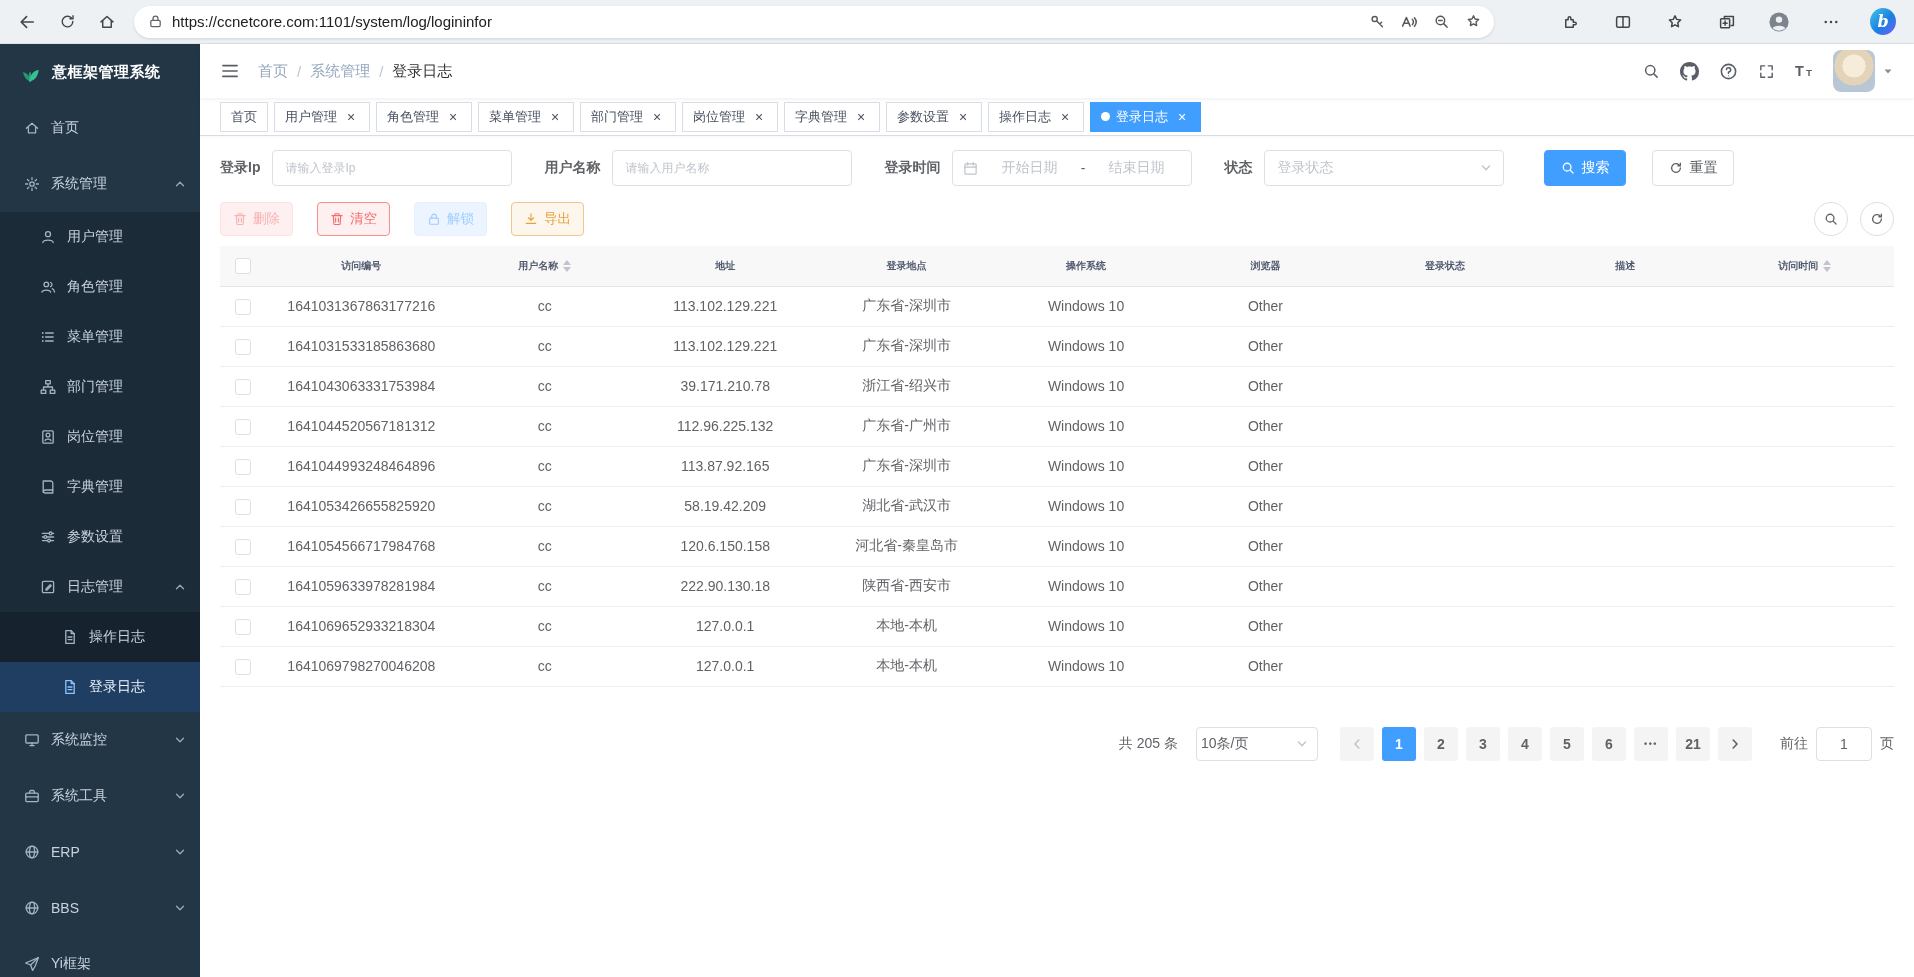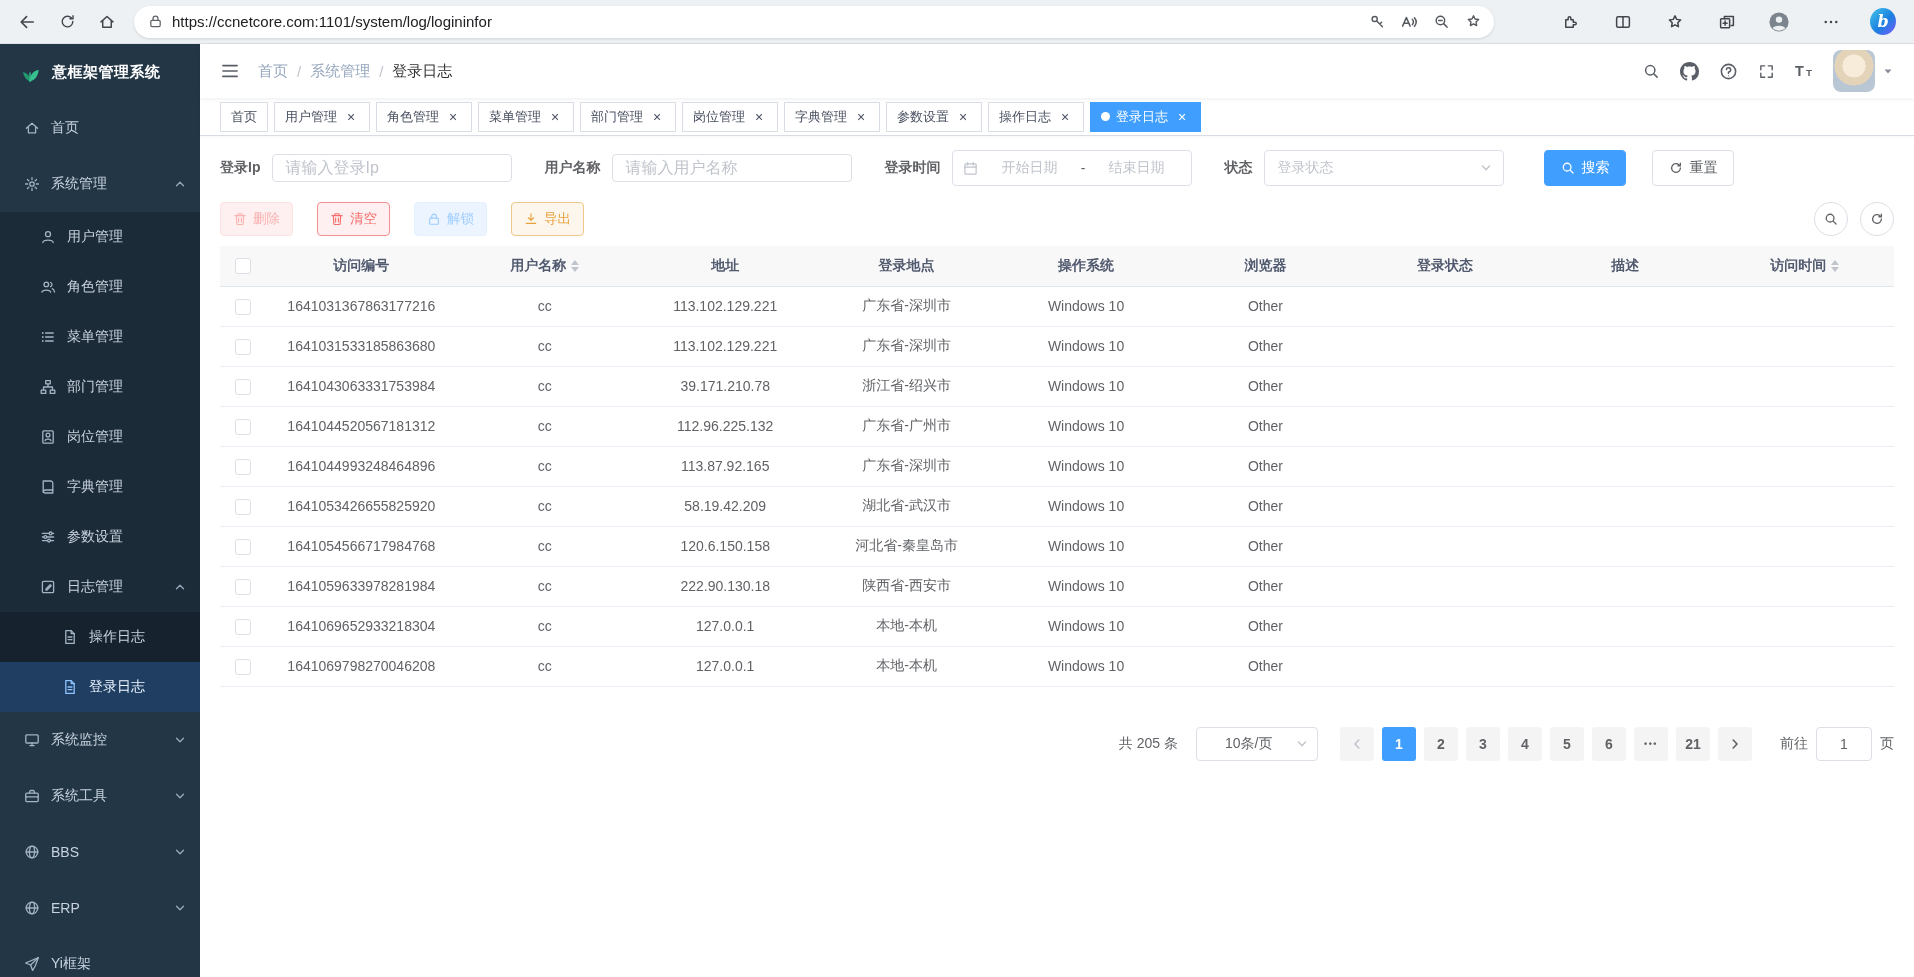--- a/index.html
+++ b/index.html
@@ -62,21 +62,21 @@
   .tag.active .dot{display:inline-block}
   .tag-close{font-size:14px;width:16px;height:16px;border-radius:50%;display:inline-flex;align-items:center;justify-content:center;line-height:1}
 
   
   .content{flex:1;padding:14px 20px 0;min-height:0}
 
   .filter-row{display:flex;margin-bottom:16px}
   .filter-item{display:flex;align-items:center}
   .filter-item + .filter-item{margin-left:32px}
   .f-label{font-size:14px;font-weight:bold;color:#606266;margin-right:12px;white-space:nowrap}
-  .f-input{width:240px;height:28px;border:1px solid #dcdfe6;border-radius:4px;padding:0 12px;font-size:16px;color:#606266;outline:none;font-family:inherit;background:#fff}
+  .f-input{width:240px;height:36px;border:1px solid #dcdfe6;border-radius:4px;padding:0 12px;font-size:12px;color:#606266;outline:none;font-family:inherit;background:#fff}
   .f-input::placeholder{color:#c0c4cc}
   .f-select{width:240px;height:36px;border:1px solid #dcdfe6;border-radius:4px;padding:0 10px 0 12px;display:flex;align-items:center;justify-content:space-between;font-size:14px;color:#c0c4cc;cursor:pointer;background:#fff}
   .f-select .icon{color:#c0c4cc}
   .f-range{width:240px;height:36px;border:1px solid #dcdfe6;border-radius:4px;display:flex;align-items:center;padding:0 10px;gap:6px;font-size:14px;color:#c0c4cc;cursor:pointer;background:#fff}
   .f-range .icon{color:#c0c4cc}
   .range-ph{flex:1;text-align:center;white-space:nowrap}
   .range-sep{color:#606266}
 
   .btn{display:inline-flex;align-items:center;justify-content:center;gap:6px;height:36px;padding:0 16px;border-radius:4px;border:1px solid #dcdfe6;background:#fff;font-size:14px;color:#606266;cursor:pointer;white-space:nowrap}
   .btn-primary{background:#409eff;border-color:#409eff;color:#fff;margin-left:40px}
@@ -88,32 +88,32 @@
   .btn-danger{background:#fef0f0;border-color:#f3908f;color:#f56c6c}
   .btn-danger.disabled{border-color:#fde2e2;color:#f9b0b0;cursor:not-allowed}
   .btn-primary-plain{background:#ecf5ff;border-color:#d9ecff;color:#409eff}
   .btn-primary-plain.disabled{border-color:#e3f0ff;color:#9fcdff;cursor:not-allowed}
   .btn-warning{background:#fdf6ec;border-color:#f0c78a;color:#e6a23c}
   .toolbar-right{margin-left:auto;display:flex;gap:12px}
   .circle-btn{width:34px;height:34px;border-radius:50%;border:1px solid #dcdfe6;background:#fff;color:#606266;display:inline-flex;align-items:center;justify-content:center;cursor:pointer}
 
   
   table.grid{width:100%;border-collapse:collapse;table-layout:fixed}
-  .grid th{height:40px;background:#f8f8f9;color:#515a6e;font-weight:bold;font-size:14px;border-bottom:1px solid #dfe6ec;text-align:center;white-space:nowrap}
+  .grid th{height:40px;background:#f8f8f9;color:#515a6e;font-weight:bold;font-size:10px;border-bottom:1px solid #dfe6ec;text-align:center;white-space:nowrap}
   .grid td{height:40px;font-size:14px;color:#606266;border-bottom:1px solid #ebeef5;text-align:center;white-space:nowrap;overflow:hidden}
   .checkbox{width:16px;height:16px;border:1px solid #dcdfe6;border-radius:3px;display:inline-block;background:#fff;vertical-align:middle;cursor:pointer}
   .sort-caret{display:inline-flex;flex-direction:column;align-items:center;margin-left:5px;vertical-align:middle;cursor:pointer}
   .sort-caret i{display:block;width:0;height:0;border-left:4px solid transparent;border-right:4px solid transparent}
   .sort-caret .up{border-bottom:5px solid #c0c4cc;margin-bottom:2px}
   .sort-caret .down{border-top:5px solid #c0c4cc}
 
   
   .pagination{display:flex;align-items:center;justify-content:flex-end;margin-top:40px;font-size:14px;color:#606266}
   .total{margin-right:18px}
-  .size-select{width:122px;height:34px;border:1px solid #dcdfe6;border-radius:4px;display:flex;align-items:center;justify-content:space-between;padding:0 8px 0 28px;color:#606266;margin-right:18px;cursor:pointer;background:#fff}
+  .size-select{width:122px;height:34px;border:1px solid #dcdfe6;border-radius:4px;display:flex;align-items:center;justify-content:space-between;padding:0 8px 0 4px;color:#606266;margin-right:18px;cursor:pointer;background:#fff}
   .size-select .icon{color:#c0c4cc}
   .pager{display:flex;align-items:center}
   .page-btn{min-width:34px;height:34px;margin:0 4px;background:#f4f4f5;border:none;border-radius:3px;display:inline-flex;align-items:center;justify-content:center;color:#606266;font-weight:bold;font-size:14px;cursor:pointer;padding:0 4px}
   .page-btn.active{background:#409eff;color:#fff}
   .page-btn.more{font-size:9px;letter-spacing:1.5px}
   .page-btn.prev{color:#c0c4cc}
   .goto-label{margin-left:24px;margin-right:8px}
   .goto-input{width:56px;height:34px;border:1px solid #dcdfe6;border-radius:4px;text-align:center;font-size:14px;color:#606266;outline:none;margin-right:8px;font-family:inherit}
 </style>
 </head>
@@ -384,36 +384,36 @@
             </span>
           </div>
           <div class="menu-item level1">
             <span class="icon mi-icon">
               <svg width="16" height="16" viewBox="0 0 16 16" fill="none" stroke="currentColor" stroke-width="1.5" stroke-linecap="round" stroke-linejoin="round">
                 <circle cx="8" cy="8" r="5.8" stroke-width="1.3"></circle>
                 <ellipse cx="8" cy="8" rx="2.6" ry="5.8" stroke-width="1.3"></ellipse>
                 <path d="M2.2 8h11.6" stroke-width="1.3"></path>
               </svg>
             </span>
-            <span class="mi-label">BBS</span>
+            <span class="mi-label">ERP</span>
             <span class="icon arrow down">
               <svg width="12" height="12" viewBox="0 0 12 12" fill="none" stroke="currentColor" stroke-width="1.5" stroke-linecap="round" stroke-linejoin="round">
                 <path d="m2.5 4.2 3.5 3.6 3.5-3.6" stroke-width="1.4"></path>
               </svg>
             </span>
           </div>
           <div class="menu-item level1">
             <span class="icon mi-icon">
               <svg width="16" height="16" viewBox="0 0 16 16" fill="none" stroke="currentColor" stroke-width="1.5" stroke-linecap="round" stroke-linejoin="round">
                 <circle cx="8" cy="8" r="5.8" stroke-width="1.3"></circle>
                 <ellipse cx="8" cy="8" rx="2.6" ry="5.8" stroke-width="1.3"></ellipse>
                 <path d="M2.2 8h11.6" stroke-width="1.3"></path>
               </svg>
             </span>
-            <span class="mi-label">ERP</span>
+            <span class="mi-label">BBS</span>
             <span class="icon arrow down">
               <svg width="12" height="12" viewBox="0 0 12 12" fill="none" stroke="currentColor" stroke-width="1.5" stroke-linecap="round" stroke-linejoin="round">
                 <path d="m2.5 4.2 3.5 3.6 3.5-3.6" stroke-width="1.4"></path>
               </svg>
             </span>
           </div>
           <div class="menu-item level1">
             <span class="icon mi-icon">
               <svg width="16" height="16" viewBox="0 0 16 16" fill="none" stroke="currentColor" stroke-width="1.5" stroke-linecap="round" stroke-linejoin="round">
                 <path d="M14.4 1.6 1.6 7l5 2 2 5.4 2.6-4.4z" stroke-width="1.3"></path>

